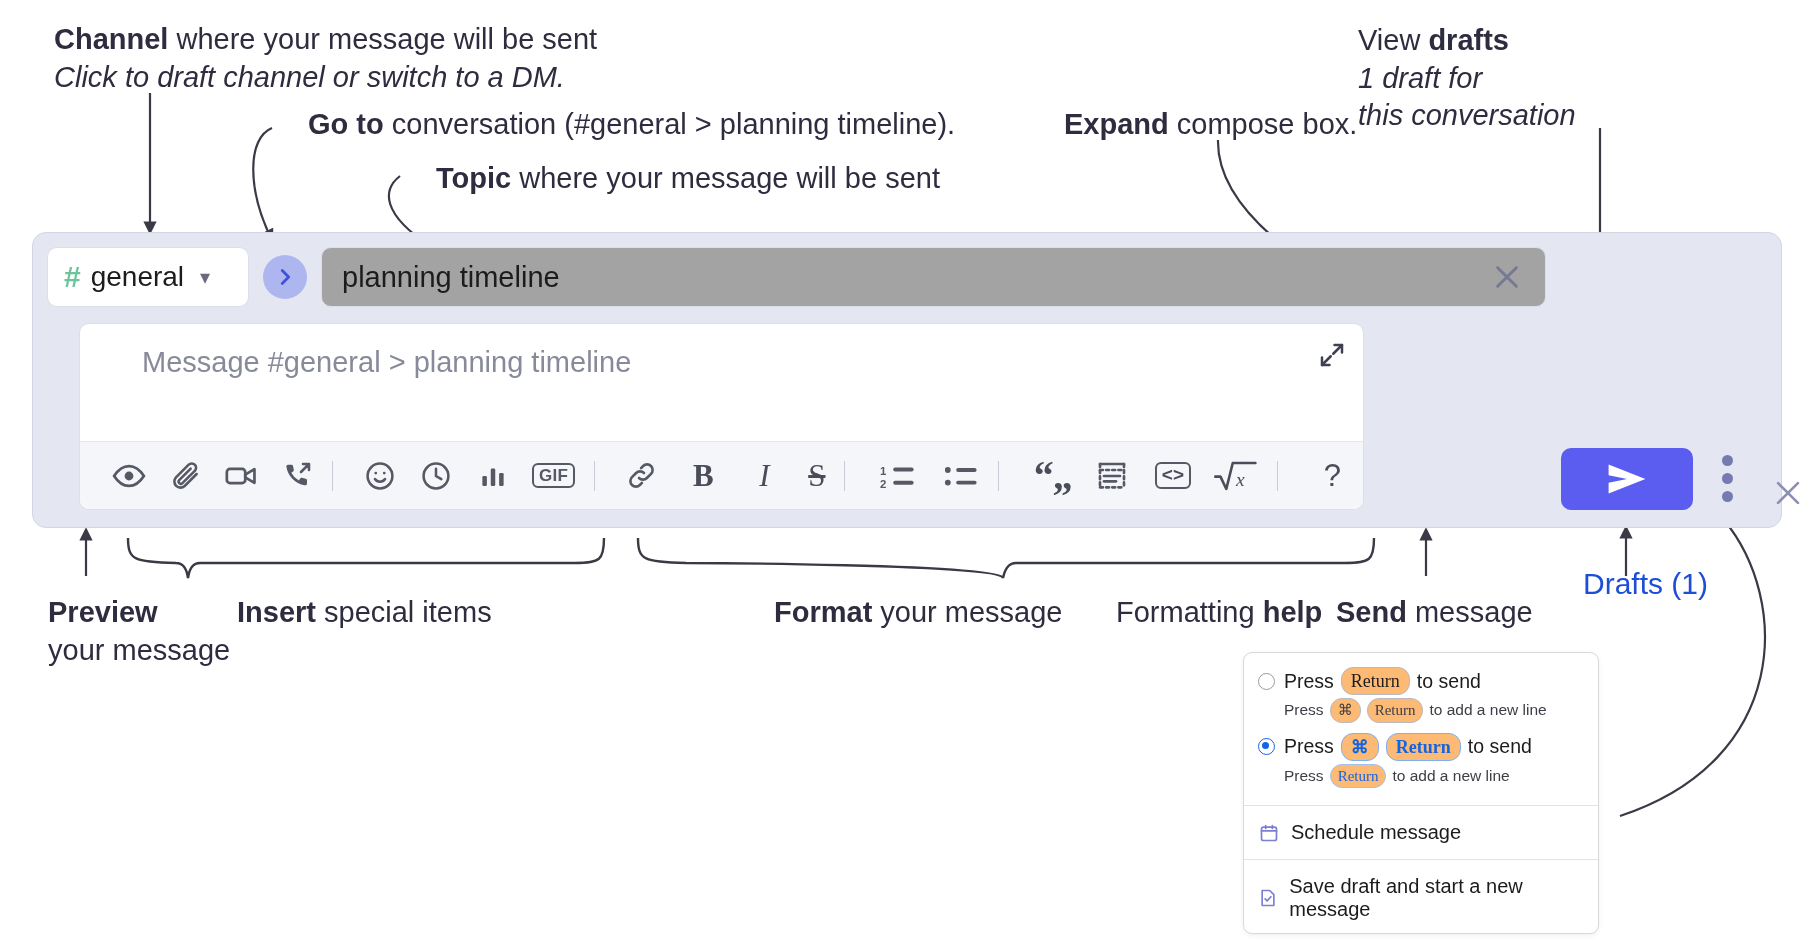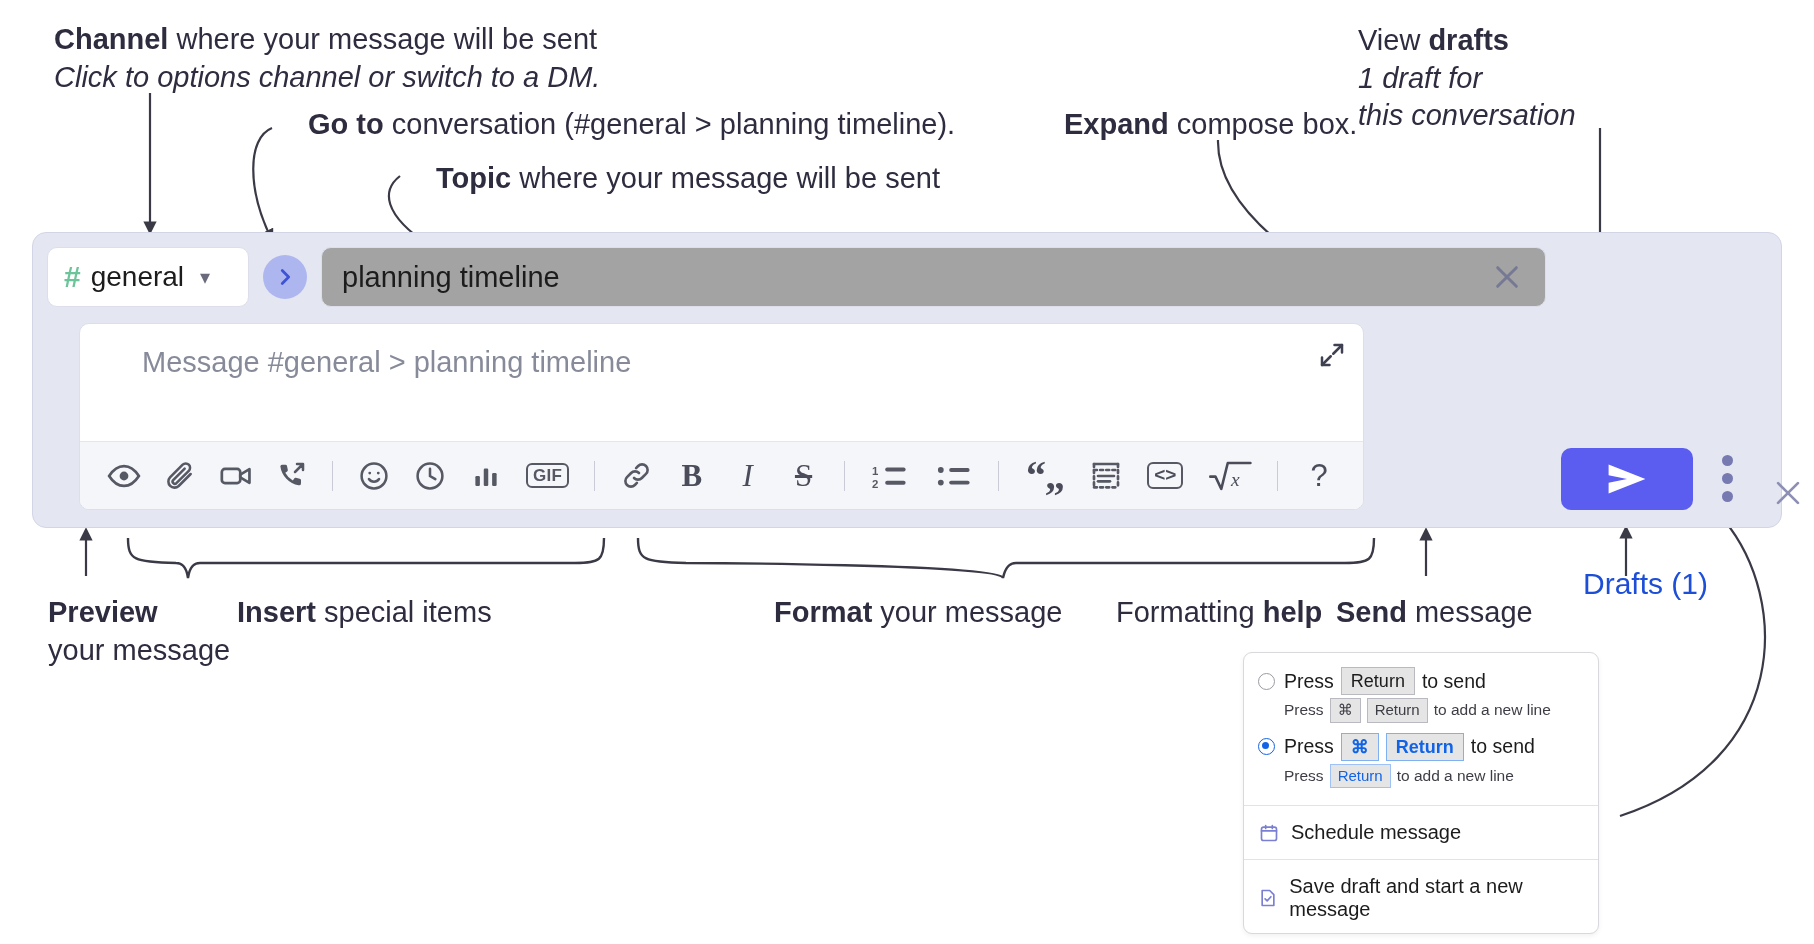--- a/index.html
+++ b/index.html
@@ -83,21 +83,21 @@
   #toolbar {
     position:absolute; left:0; right:0; bottom:0; height:68px;
     background:#f5f6fa;
     border-top:1px solid #e4e6ee;
     border-radius:0 0 9px 9px;
     display:flex; align-items:center;
     padding:0 16px;
   }
   .tb-item {
     width:46px; height:46px;
-    display:flex; align-items:center; justify-content:center;
+    display:flex; align-items:center; justify-content:flex-end;
     color:#565863;
     margin:0 6px;
   }
   .tb-sep { width:1px; height:30px; background:#c9cbd6; margin:0 13px; }
   .gif-box {
     border:2px solid #565863; border-radius:6px;
     font-size:17px; font-weight:700; letter-spacing:.3px;
     padding:2px 5px; line-height:1;
   }
   .code-box {
@@ -152,39 +152,39 @@
     content:""; position:absolute; left:3px; top:3px;
     width:7px; height:7px; border-radius:50%; background:#1264e6;
   }
   .radio-main { font-size:19.5px; display:flex; align-items:center; gap:7px; }
   .sub-row {
     display:flex; align-items:center; gap:6px;
     padding:3px 14px 8px 40px;
     font-size:15.5px; color:#3d3d45;
   }
   .key {
-    border:1px solid #b9b9c2; border-radius:0;
-    padding:1px 7px; font-size:15px; background:#e5e5e5; line-height:1.35;
+    border:1px solid #b9b9c2; border-radius:12px;
+    padding:1px 7px; font-size:15px; background:#fdba74; line-height:1.35;font-family:Liberation Serif, serif;
   }
   .key.big { font-size:18px; padding:1px 9px; }
   .key.blue { border-color:#9ec2f5; color:#1264e6; }
   .key.blue.big { border-color:#7fb0f2; color:#1264e6; font-weight:700; }
   .pop-div { height:1px; background:#e2e2e7; margin:9px 0; }
   .pop-item {
     display:flex; align-items:center; gap:11px;
     padding:6px 14px; font-size:20px;
   }
   .pop-icon { color:#7b7fd4; display:flex; width:22px; justify-content:center; }
 </style>
 </head>
 <body>
 
 <div class="ann ann-lg" style="left:30px; top:21px;">
   <div><b>Channel</b><span> where your message will be sent</span></div>
-  <div><i>Click to options channel or switch to a DM.</i></div>
+  <div><i>Click to draft channel or switch to a DM.</i></div>
 </div>
 
 <div class="ann ann-lg" style="left:284px; top:106px;">
   <b>Go to</b><span> conversation (#general &gt; planning timeline).</span>
 </div>
 
 <div class="ann ann-lg" style="left:412px; top:160px;">
   <b>Topic</b><span> where your message will be sent</span>
 </div>
 

